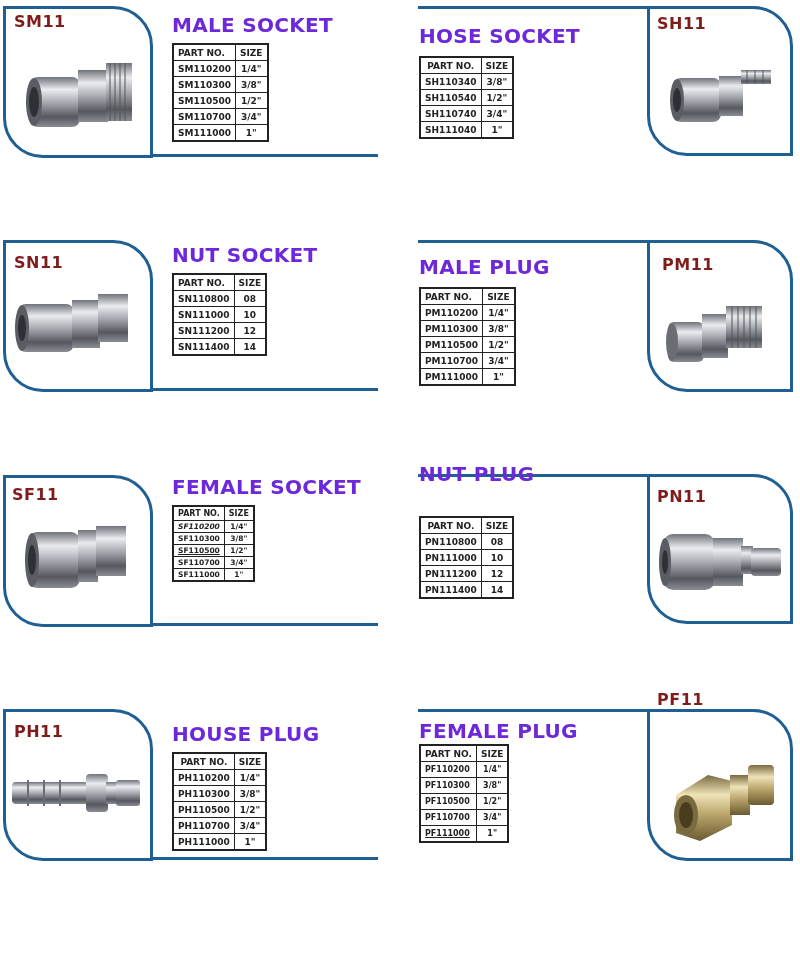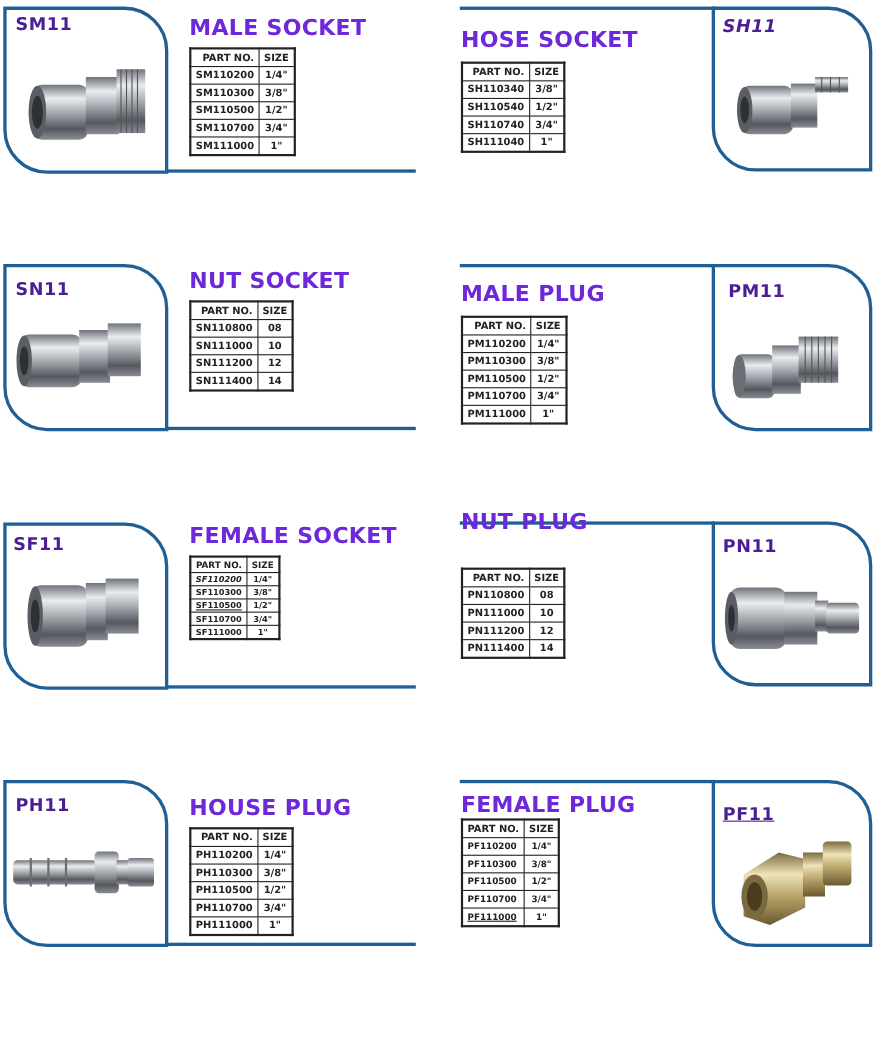--- a/index.html
+++ b/index.html
@@ -1,27 +1,27 @@
 <!DOCTYPE html>
 <html><head>
   <meta charset="utf-8">
   <style>
     html, body { margin:0; padding:0; background:#ffffff; }
     body { width:800px; height:954px; position:relative; overflow:hidden; font-family:"DejaVu Sans", sans-serif; color:#1d5a8a; }
     .block { position:absolute; }
     
     .frame-left { position:absolute; border:3px solid #1f5f93; border-radius:0 40px 0 40px; box-sizing:border-box; background:#fff; }
     .frame-right { position:absolute; border:3px solid #1f5f93; border-radius:0 40px 0 40px; box-sizing:border-box; background:#fff; }
-    .code { position:absolute; font-size:16px; font-weight:bold; color:#4c1d95; letter-spacing:0.5px; }
+    .code { position:absolute; font-size:16px; font-weight:bold; color:#7f1d1d; letter-spacing:0.5px; }
     .title { position:absolute; font-size:20px; font-weight:bold; color:#6d28d9; letter-spacing:0.3px; white-space:nowrap; }
     .rule { position:absolute; height:3px; background:#1f5f93; }
     table.parts { position:absolute; border-collapse:collapse; border:2px solid #222; }
     table.parts td { border:1.5px solid #222; font-family:"DejaVu Sans", sans-serif; font-size:9px; font-weight:bold; color:#222; padding:0 4px; text-align:left; height:15px; white-space:nowrap; }
     table.parts td.sz { text-align:center;margin-top:27px; }
-    table.parts tr.head td { font-size:9px;text-align:right; }
+    table.parts tr.head td { font-size:9px; }
     .fitting { position:absolute; }
   </style>
 </head>
 <body>
 
 <svg width="0" height="0" style="position:absolute">
   <defs>
     <linearGradient id="metal" x1="0" y1="0" x2="0" y2="1">
       <stop offset="0" stop-color="#6f737a"></stop>
       <stop offset="0.25" stop-color="#e9ecef"></stop>
@@ -82,21 +82,21 @@
           <td>SM111000</td>
           <td class="sz">1"</td>
         </tr>
   </tbody>
     </table>
 </div>
 
 <div class="block">
   <div class="rule" style="left:418px;top:6px;width:232px;"></div>
   <div class="frame-right" style="left:647px;top:6px;width:146px;height:150px;"></div>
-  <div class="code" style="left:657px;top:14px;font-style:italic;">SH11</div>
+  <div class="code" style="left:657px;top:14px;">SH11</div>
   <svg class="fitting" style="left:665px;top:58px;" width="115" height="75">
     <rect x="8" y="20" width="48" height="44" rx="8" fill="url(#metal)"></rect>
     <ellipse cx="12" cy="42" rx="7" ry="21" fill="#5a5e64"></ellipse>
     <ellipse cx="12" cy="42" rx="4" ry="12" fill="#2d3035"></ellipse>
     <rect x="54" y="18" width="24" height="40" fill="url(#metal)"></rect>
     <rect x="76" y="12" width="30" height="14" fill="url(#metal)"></rect>
     <g stroke="#555" stroke-width="1">
         <line x1="82" y1="12" x2="82" y2="26"></line>
         <line x1="90" y1="12" x2="90" y2="26"></line>
         <line x1="98" y1="12" x2="98" y2="26"></line>
@@ -338,21 +338,21 @@
           <td>PH111000</td>
           <td class="sz">1"</td>
         </tr>
   </tbody>
     </table>
 </div>
 
 <div class="block">
   <div class="rule" style="left:418px;top:709px;width:232px;"></div>
   <div class="frame-right" style="left:647px;top:709px;width:146px;height:152px;"></div>
-  <div class="code" style="left:657px;top:730px;text-decoration:underline;">PF11</div>
+  <div class="code" style="left:657px;top:690px;">PF11</div>
   <svg class="fitting" style="left:668px;top:755px;" width="115" height="90">
     <polygon points="8,40 40,20 64,26 64,70 32,86 8,78" fill="url(#brass)"></polygon>
     <ellipse cx="18" cy="60" rx="12" ry="20" fill="#7a6a40"></ellipse>
     <ellipse cx="18" cy="60" rx="7" ry="13" fill="#4a3d1e"></ellipse>
     <rect x="62" y="20" width="20" height="40" fill="url(#brass)"></rect>
     <rect x="80" y="10" width="26" height="40" rx="4" fill="url(#brass)"></rect>
   </svg>
   <div class="title" style="left:419px;top:719px;">FEMALE PLUG</div>
   <table class="parts" style="left:419px;top:744px;">
     <tbody>

